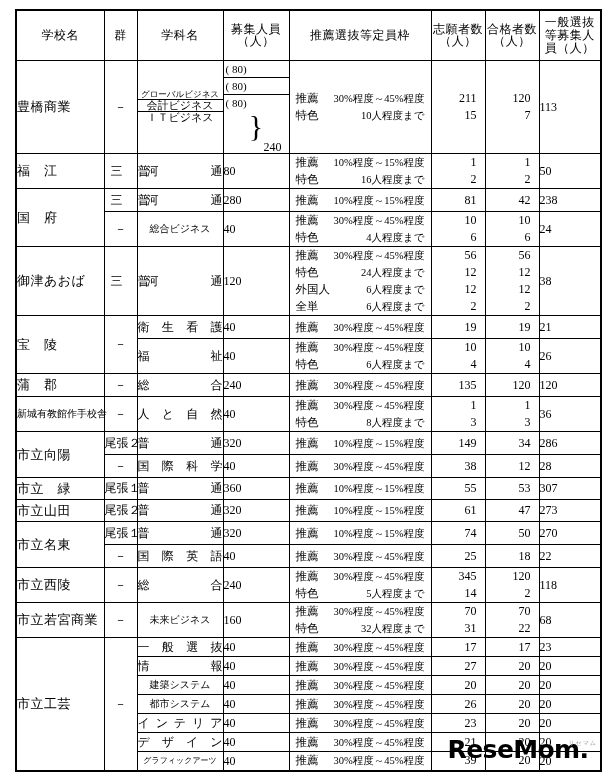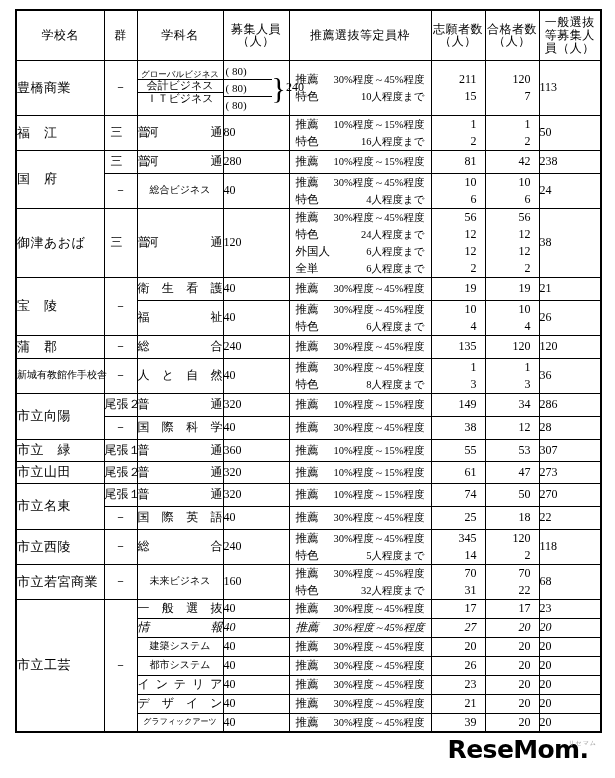--- a/index.html
+++ b/index.html
@@ -108,20 +108,21 @@
     height: 16px;
     line-height: 16px;
     border-bottom: 1px solid #000;
   }
   .quota-line:last-child { border-bottom: none; }
 
   .sub-split {
     display: flex;
     align-items: stretch;
     height: 100%;
+    flex-direction: column;
   }
   .sub-split .left-col { flex: 0 0 48px; }
   .sub-split .brace-col {
     flex: 0 0 12px;
     display: flex;
     align-items: center;
     justify-content: center;
     font-size: 30px;
     line-height: 1;
   }
@@ -772,21 +773,21 @@
               <div class="num-line">17</div>
             </div>
           </td>
           <td class="numstack">
             <div class="num-stack">
               <div class="num-line">17</div>
             </div>
           </td>
           <td class="num sep-left"><span>23</span></td>
         </tr>
-        <tr style="height: 19px; font-style: italic;">
+        <tr style="height: 19px;">
           <td class="dept justify"><span>情　報</span></td>
           <td class="num pad-more"><span>40</span></td>
           <td class="rec">
             <div class="rec-stack">
               <div class="rec-line">
                 <span class="rl">推薦</span>
                 <span class="rv">30%程度～45%程度</span>
               </div>
             </div>
           </td>

